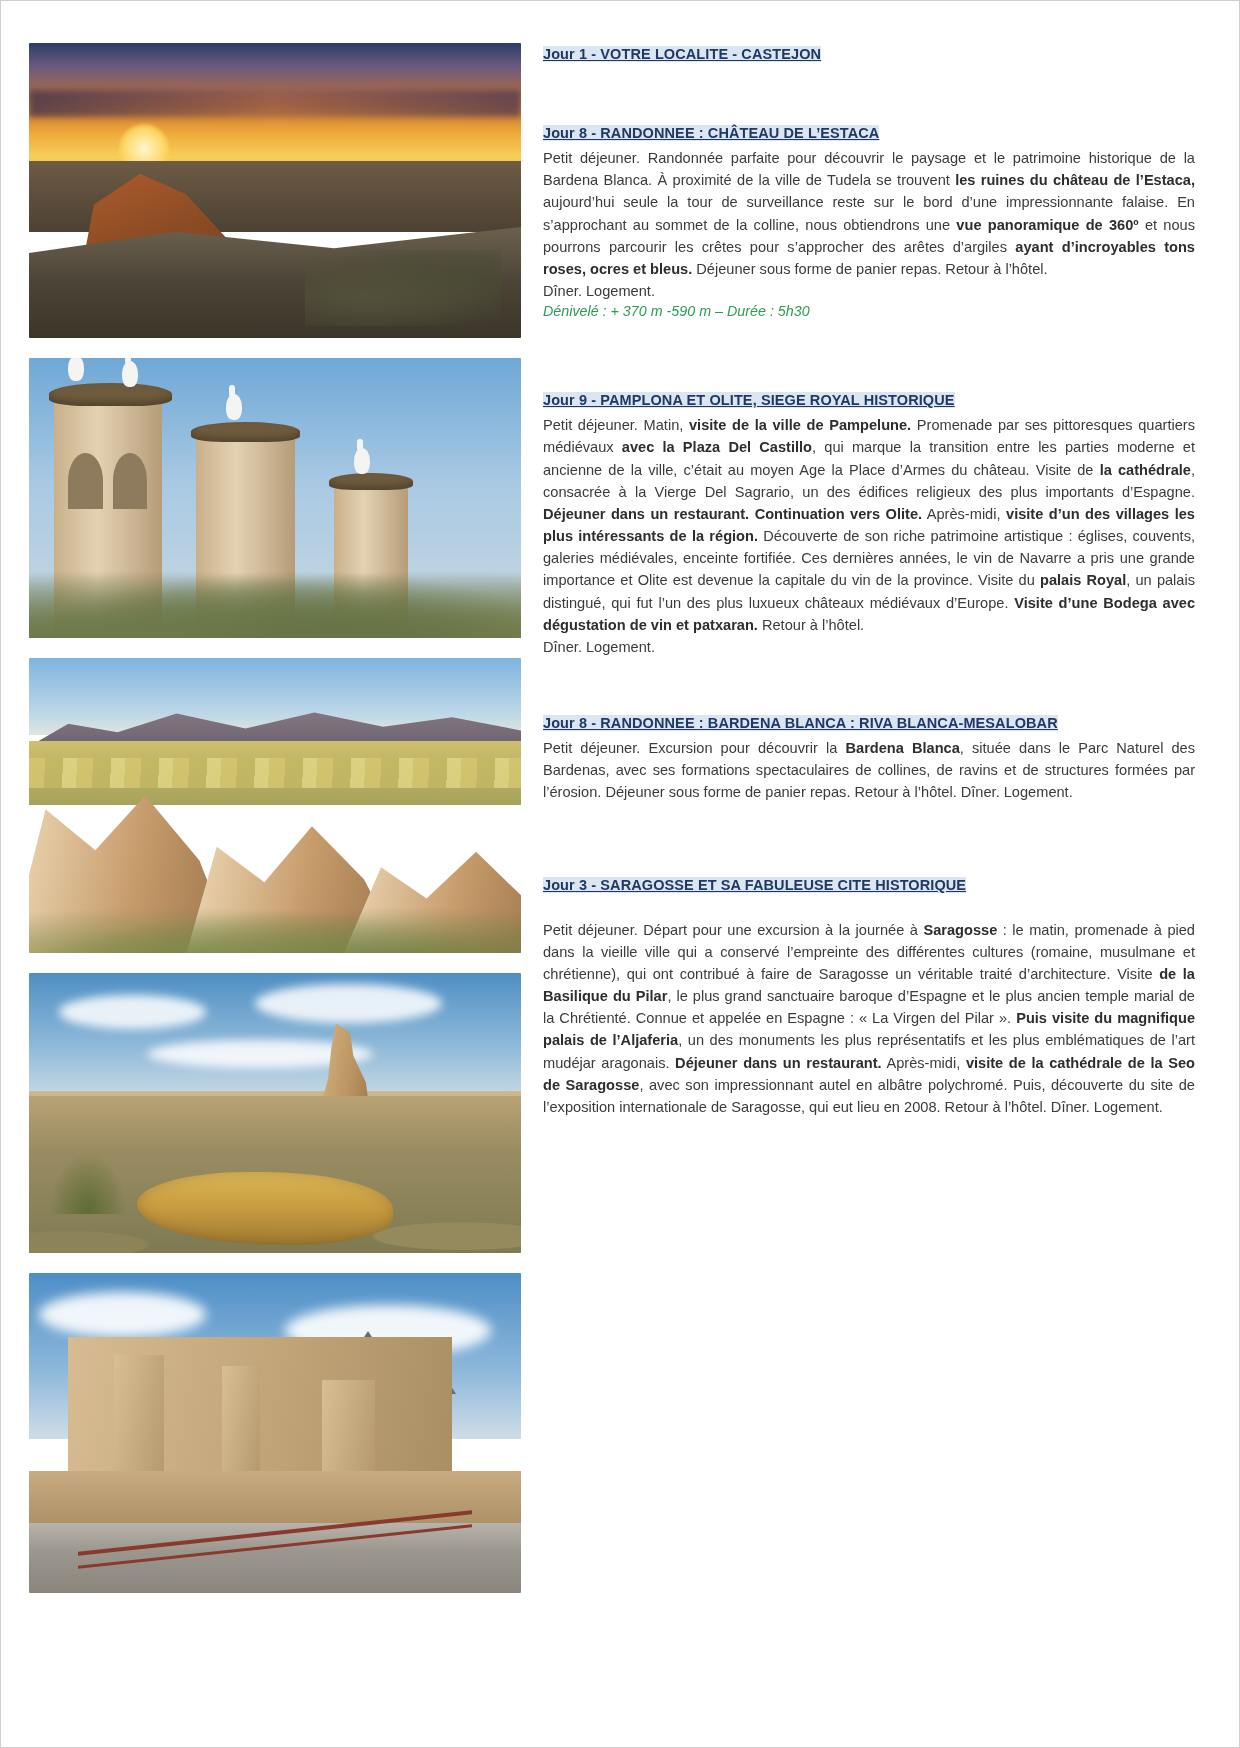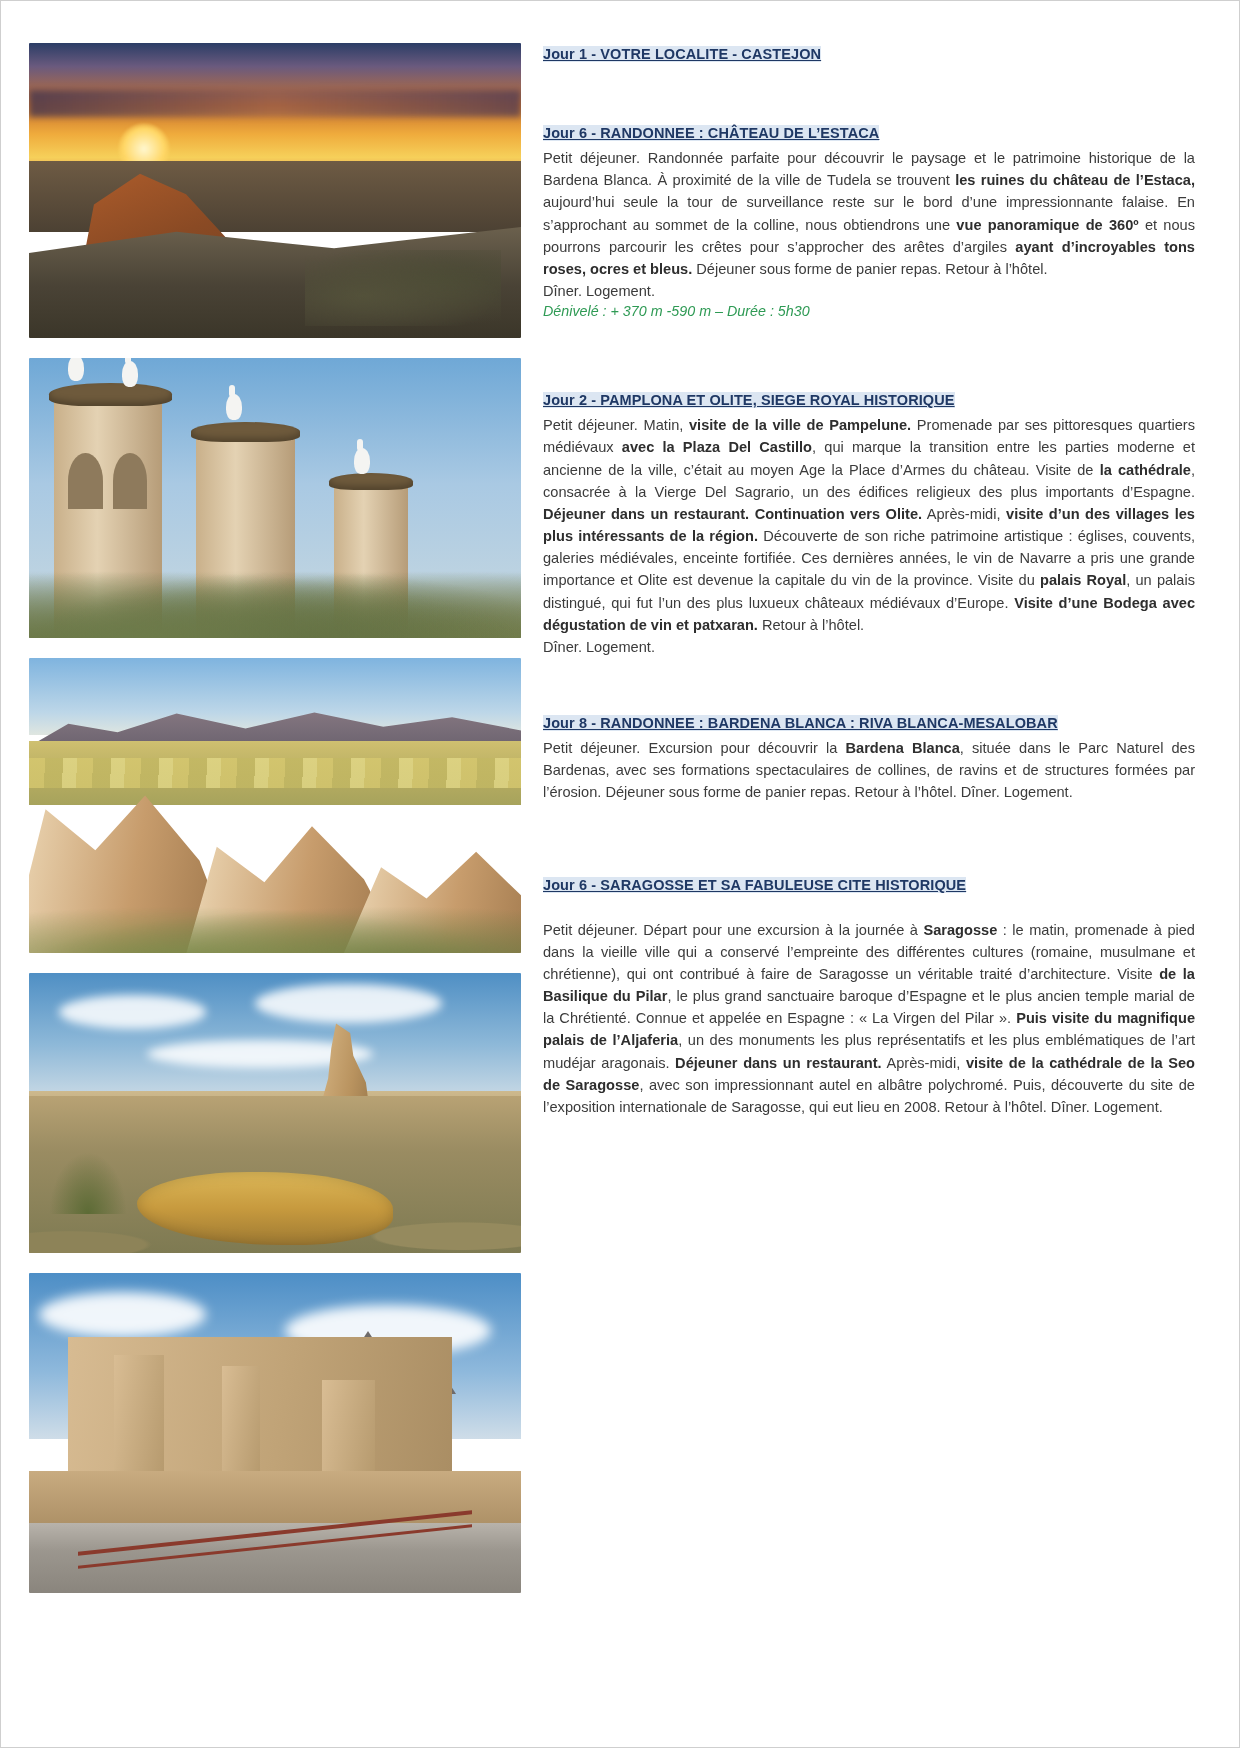--- a/index.html
+++ b/index.html
@@ -377,44 +377,44 @@
 
     <div class="text-col">
 
       <div class="day">
         <div class="day-title">Jour 1 - VOTRE LOCALITE - CASTEJON</div>
       </div>
 
       <div class="gap-lg"></div>
 
       <div class="day">
-        <div class="day-title">Jour 6 - RANDONNEE : CHÂTEAU DE L’ESTACA</div>
+        <div class="day-title">Jour 8 - RANDONNEE : CHÂTEAU DE L’ESTACA</div>
         <div class="day-body">Petit déjeuner. Randonnée parfaite pour découvrir le paysage et le patrimoine historique de la Bardena Blanca. À proximité de la ville de Tudela se trouvent <b>les ruines du château de l’Estaca,</b> aujourd’hui seule la tour de surveillance reste sur le bord d’une impressionnante falaise. En s’approchant au sommet de la colline, nous obtiendrons une <b>vue panoramique de 360º</b> et nous pourrons parcourir les crêtes pour s’approcher des arêtes d’argiles <b>ayant d’incroyables tons roses, ocres et bleus.</b> Déjeuner sous forme de panier repas.  Retour à l’hôtel.</div>
         <div class="extra">Dîner. Logement.</div>
         <div class="denivele">Dénivelé : + 370 m -590 m – Durée : 5h30</div>
       </div>
 
       <div class="gap-xl"></div>
 
       <div class="day">
-        <div class="day-title">Jour 2 - PAMPLONA ET OLITE, SIEGE ROYAL HISTORIQUE</div>
+        <div class="day-title">Jour 9 - PAMPLONA ET OLITE, SIEGE ROYAL HISTORIQUE</div>
         <div class="day-body">Petit déjeuner. Matin, <b>visite de la ville de Pampelune.</b> Promenade par ses pittoresques quartiers médiévaux <b>avec la Plaza Del Castillo</b>, qui marque la transition entre les parties moderne et ancienne de la ville, c’était au moyen Age la Place d’Armes du château. Visite de <b>la cathédrale</b>, consacrée à la Vierge Del Sagrario, un des édifices religieux des plus importants d’Espagne. <b>Déjeuner dans un restaurant. Continuation vers Olite.</b> Après-midi, <b>visite d’un des villages les plus intéressants de la région.</b> Découverte de son riche patrimoine artistique : églises, couvents, galeries médiévales, enceinte fortifiée. Ces dernières années, le vin de Navarre a pris une grande importance et Olite est devenue la capitale du vin de la province. Visite du <b>palais Royal</b>, un palais distingué, qui fut l’un des plus luxueux châteaux médiévaux d’Europe. <b>Visite d’une Bodega avec dégustation de vin et patxaran.</b> Retour à l’hôtel.</div>
         <div class="extra">Dîner. Logement.</div>
       </div>
 
       <div class="gap-lg"></div>
 
       <div class="day">
         <div class="day-title">Jour 8 - RANDONNEE : BARDENA BLANCA : RIVA BLANCA-MESALOBAR</div>
         <div class="day-body">Petit déjeuner. Excursion pour découvrir la <b>Bardena Blanca</b>, située dans le Parc Naturel des Bardenas, avec ses formations spectaculaires de collines, de ravins et de structures formées par l’érosion. Déjeuner sous forme de panier repas. Retour à l’hôtel. Dîner. Logement.</div>
       </div>
 
       <div class="gap-xl"></div>
 
       <div class="day">
-        <div class="day-title">Jour 6 - SARAGOSSE ET SA FABULEUSE CITE HISTORIQUE</div>
+        <div class="day-title">Jour 3 - SARAGOSSE ET SA FABULEUSE CITE HISTORIQUE</div>
         <div class="spacer-5"></div>
         <div class="day-body">Petit déjeuner. Départ pour une excursion à la journée à <b>Saragosse</b> : le matin, promenade à pied dans la vieille ville qui a conservé l’empreinte des différentes cultures (romaine, musulmane et chrétienne), qui ont contribué à faire de Saragosse un véritable traité d’architecture. Visite <b>de la Basilique du Pilar</b>, le plus grand sanctuaire baroque d’Espagne et le plus ancien temple marial de la Chrétienté. Connue et appelée en Espagne : « La Virgen del Pilar ». <b>Puis visite du magnifique palais de l’Aljaferia</b>, un des monuments les plus représentatifs et les plus emblématiques de l’art mudéjar aragonais. <b>Déjeuner dans un restaurant.</b> Après-midi, <b>visite de la cathédrale de la Seo de Saragosse</b>, avec son impressionnant autel en albâtre polychromé. Puis, découverte du site de l’exposition internationale de Saragosse, qui eut lieu en 2008. Retour à l’hôtel. Dîner. Logement.</div>
       </div>
 
     </div>
   </div>
 </div>
 
 </body></html>

